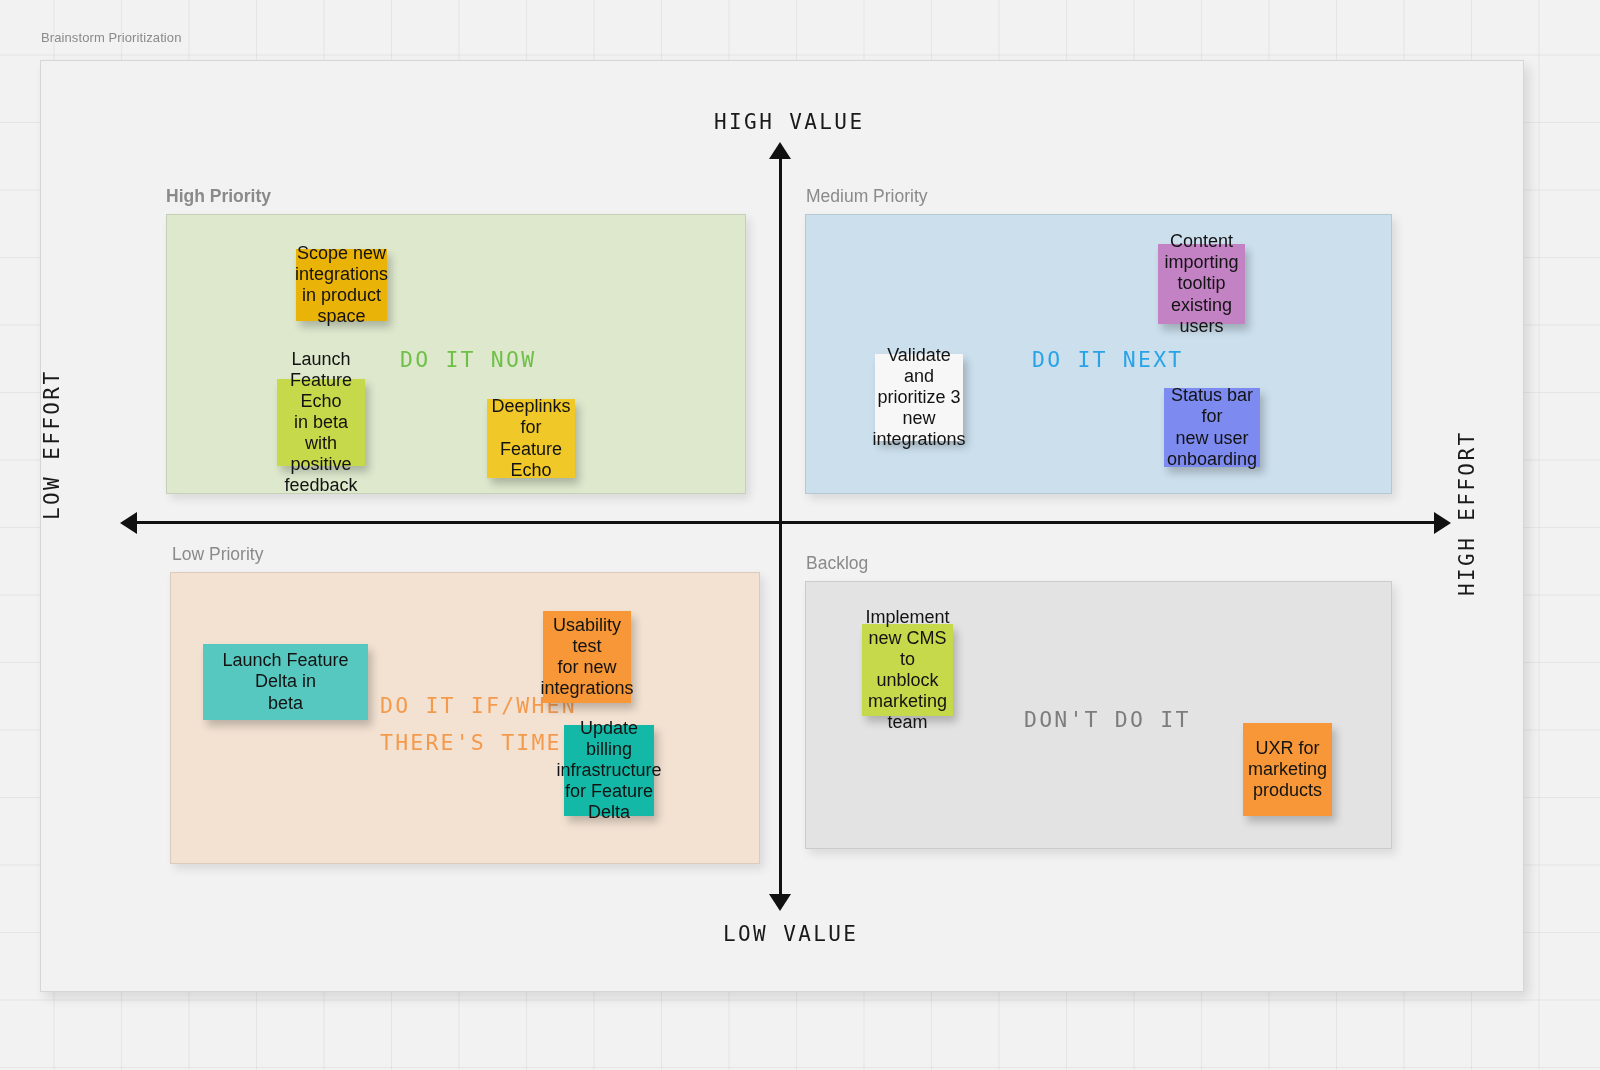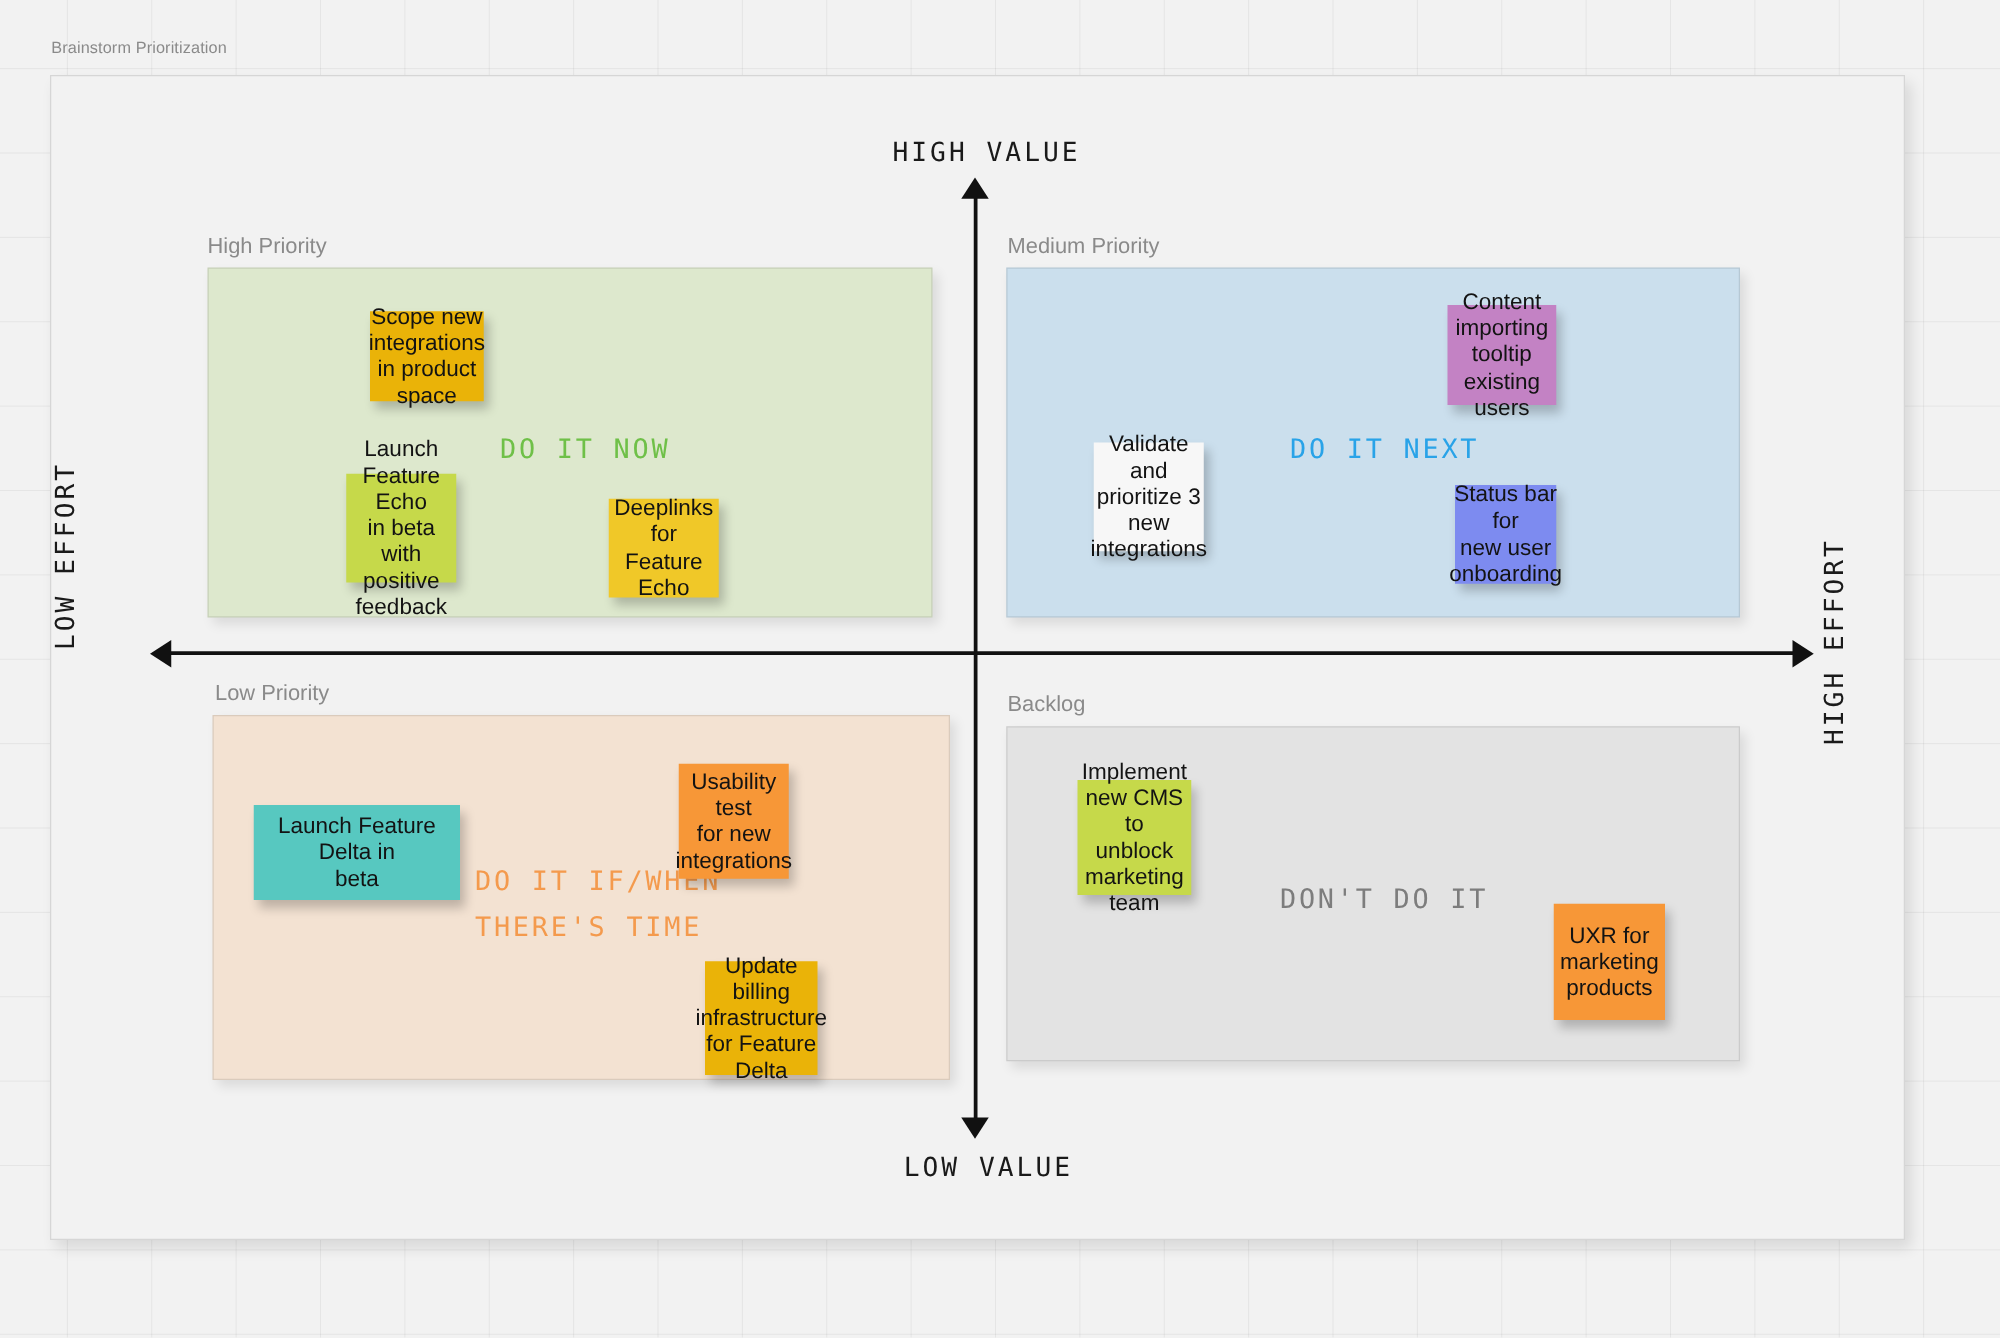--- a/index.html
+++ b/index.html
@@ -113,21 +113,21 @@
   .quad-tag {
     position: absolute;
     font-family: "DejaVu Sans Mono", "Liberation Mono", monospace;
     font-size: 21.5px;
     letter-spacing: 2.2px;
     white-space: pre-line;
     line-height: 1.72;
   }
 
   
-  #quad-label-high   { left: 166px; top: 186px; }
+  #quad-label-high   { left: 166px; top: 186px; font-weight: bold; }
   #quad-box-high     { left: 166px; top: 214px; width: 580px; height: 280px;
                        background: #dde8cd; }
   #quad-tag-high     { left: 400px; top: 342px; color: #6fc048; }
 
   #quad-label-medium { left: 806px; top: 186px; }
   #quad-box-medium   { left: 805px; top: 214px; width: 587px; height: 280px;
                        background: #cbdfed; }
   #quad-tag-medium   { left: 1032px; top: 342px; color: #29a3e8; }
 
   #quad-label-low    { left: 172px; top: 544px; }
@@ -203,29 +203,29 @@
     <div class="note" style="left: 487px; top: 399px; width: 88px; height: 79px; background: rgb(240, 200, 40);">Deeplinks for
 Feature Echo</div>
     <div class="note" style="left: 1158px; top: 244px; width: 87px; height: 80px; background: rgb(195, 130, 196);">Content
 importing
 tooltip
 existing users</div>
     <div class="note" style="left: 875px; top: 354px; width: 88px; height: 87px; background: rgb(247, 247, 247);">Validate and
 prioritize 3
 new
 integrations</div>
-    <div class="note" style="left: 1164px; top: 388px; width: 81px; height: 79px; background: rgb(125, 139, 240);">Status bar for
+    <div class="note" style="left: 1164px; top: 388px; width: 96px; height: 79px; background: rgb(125, 139, 240);">Status bar for
 new user
 onboarding</div>
     <div class="note" style="left: 203px; top: 644px; width: 165px; height: 76px; background: rgb(87, 200, 192);">Launch Feature Delta in
 beta</div>
     <div class="note" style="left: 543px; top: 611px; width: 88px; height: 92px; background: rgb(247, 151, 55);">Usability test
 for new
 integrations</div>
-    <div class="note" style="left: 564px; top: 725px; width: 90px; height: 91px; background: #eab308; margin-top: 44px;">Update billing
+    <div class="note" style="left: 564px; top: 725px; width: 90px; height: 91px; background: #14b8a6;">Update billing
 infrastructure
 for Feature
 Delta</div>
     <div class="note" style="left: 862px; top: 624px; width: 91px; height: 92px; background: rgb(198, 217, 74);">Implement
 new CMS to
 unblock
 marketing
 team</div>
     <div class="note" style="left: 1243px; top: 723px; width: 89px; height: 93px; background: rgb(247, 151, 55);">UXR for
 marketing

